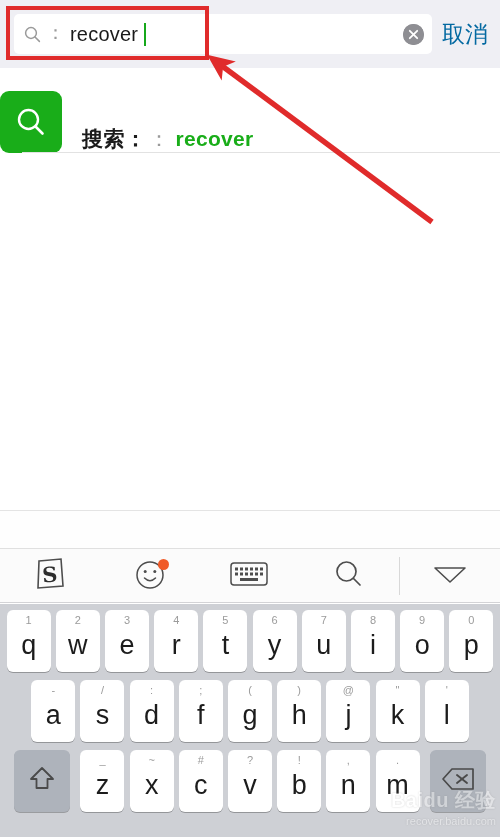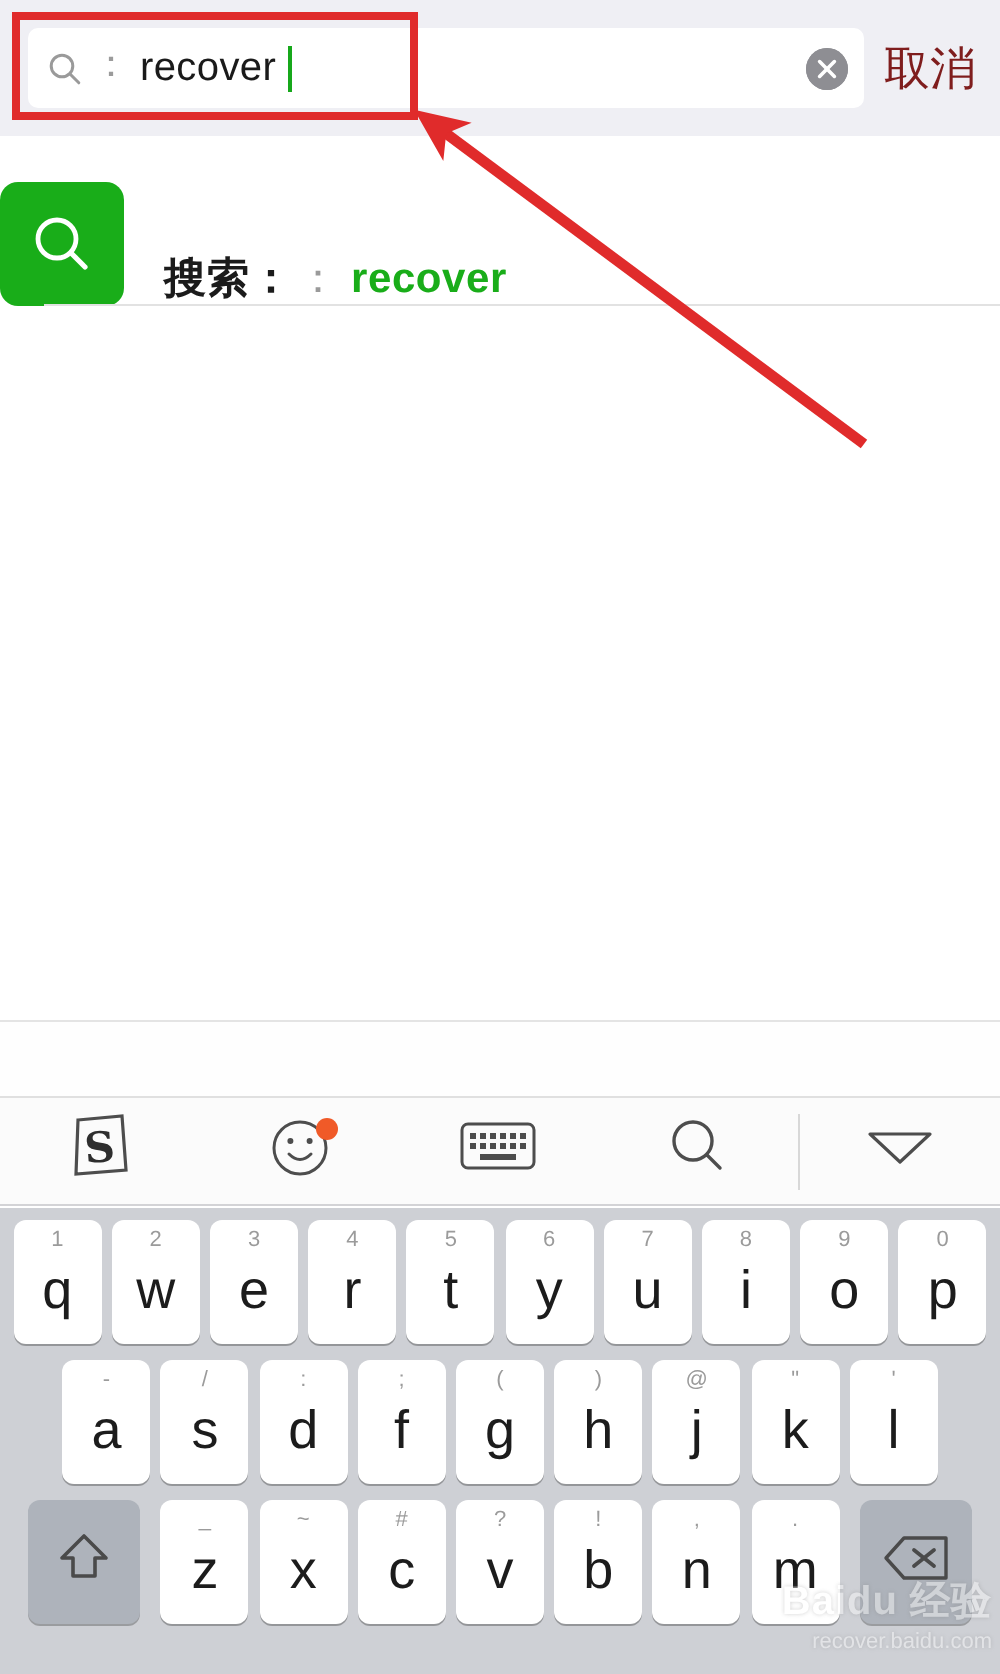--- a/index.html
+++ b/index.html
@@ -32,21 +32,21 @@
   .caret{
     display:inline-block; width:2px; height:23px; background:#16a81b;
     vertical-align:-5px; margin-left:1px;
   }
   .clear-btn{
     margin-left:auto; width:21px; height:21px; border-radius:50%;
     background:#8e8e93; color:#fff; font-size:14px; line-height:21px;
     text-align:center; flex:0 0 auto; font-weight:700;
   }
   .cancel-btn{
-    color:#7f1d1d; font-size:23px; white-space:nowrap;
+    color:#0369a1; font-size:23px; white-space:nowrap;
     font-family:"DejaVu Sans", sans-serif; padding-right:2px;
   }
 
   
   .result-row{
     position:absolute; left:0; top:68px; width:500px; height:85px;
     background:#fff; display:flex; align-items:flex-end; gap:20px;
   }
   .result-icon{
     width:62px; height:62px; border-radius:9px; background:#19ad19;

